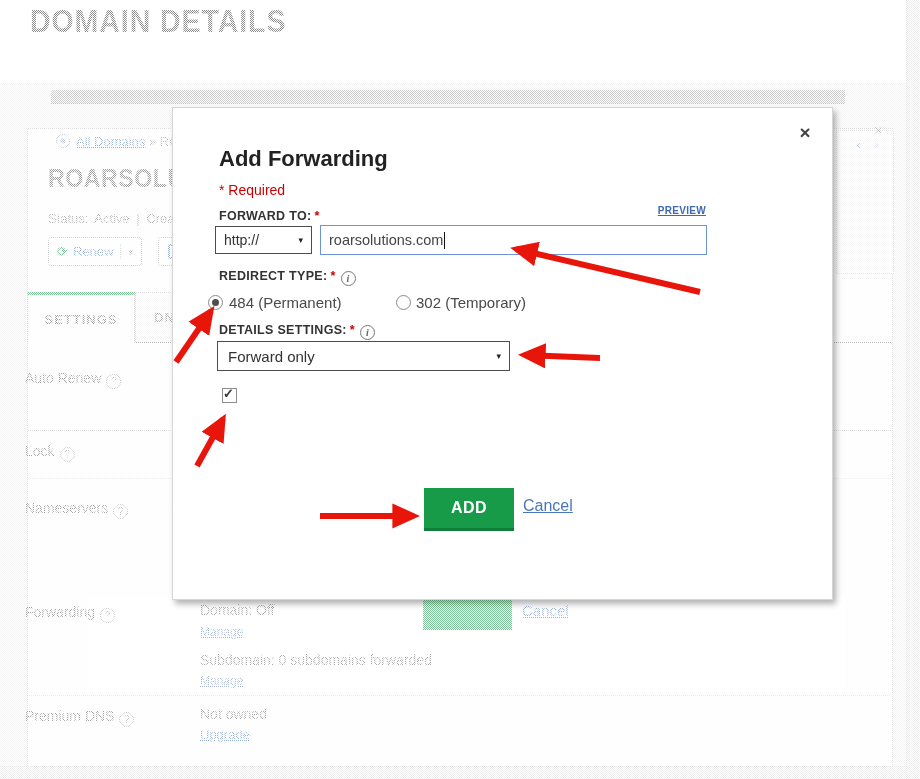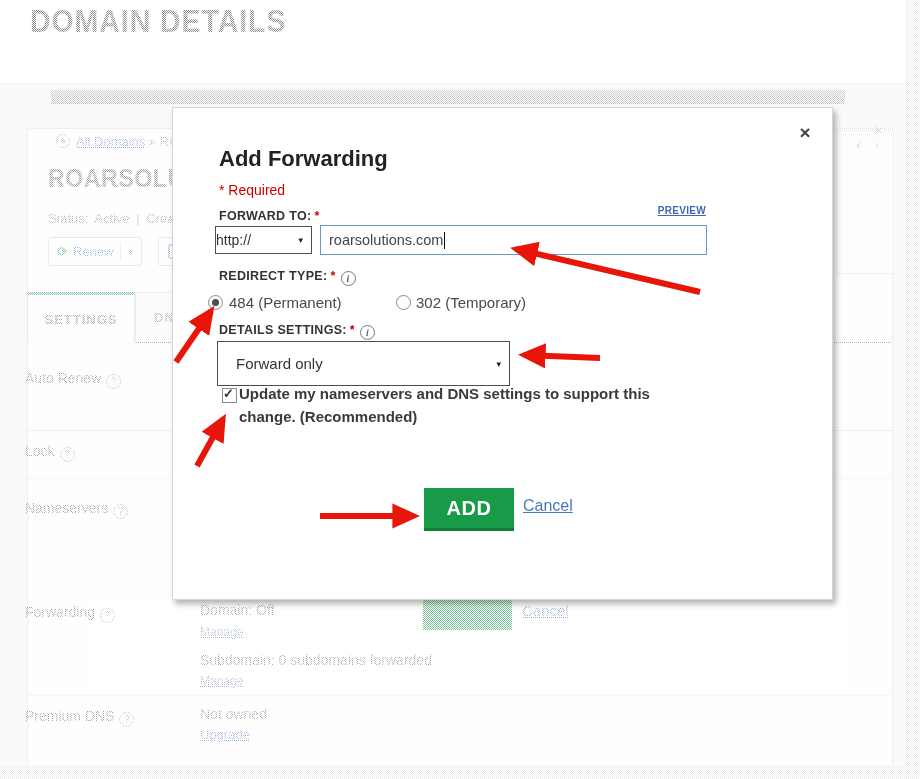--- a/index.html
+++ b/index.html
@@ -75,34 +75,34 @@
   .m-label{position:absolute;font-size:12.5px;font-weight:700;color:#333;letter-spacing:.3px;}
   .req-mark{color:#cc0000;margin-left:3px;}
   .info{display:inline-block;width:13px;height:13px;border:1px solid #777;border-radius:50%;font-size:10px;
         line-height:13px;text-align:center;color:#666;margin-left:5px;vertical-align:-2px;
         font-family:"Liberation Serif",serif;font-style:italic;font-weight:700;}
   .m-preview{position:absolute;right:126px;top:97px;font-size:10px;font-weight:700;color:#3e69b0;
              text-decoration:underline;letter-spacing:.3px;}
   .sel{position:absolute;border:1px solid #4d4d4d;background:#fff;box-sizing:border-box;
        display:flex;align-items:center;font-size:14px;color:#333;}
   .sel .caret{position:absolute;right:8px;font-size:9px;color:#222;}
-  .proto-sel{left:42px;top:118px;width:97px;height:28px;padding-left:0;}
-  .fwd-sel{left:44px;top:233px;width:293px;height:45px;padding-left:18px;font-size:15px;}
+  .proto-sel{left:42px;top:118px;width:97px;height:28px;padding-left:8px;}
+  .fwd-sel{left:44px;top:233px;width:293px;height:30px;padding-left:10px;font-size:15px;}
   .m-input{position:absolute;left:147px;top:117px;width:387px;height:30px;border:1px solid #6c95d4;
            box-sizing:border-box;background:#fff;display:flex;align-items:center;padding-left:8px;
            font-size:14.5px;color:#444;}
   .cursor{display:inline-block;width:1px;height:17px;background:#111;margin-left:1px;}
   .radio{position:absolute;width:13px;height:13px;border:1px solid #8c8c8c;border-radius:50%;background:#fdfdfd;}
   .radio.checked::after{content:"";position:absolute;left:3px;top:3px;width:7px;height:7px;border-radius:50%;background:#4d4d4d;}
   .radio-label{position:absolute;font-size:15px;color:#4a4a4a;}
   .checkbox{position:absolute;left:49px;top:280px;width:13px;height:13px;border:1px solid #8c8c8c;background:#fdfdfd;}
   .checkbox.checked::after{content:"✓";position:absolute;left:0px;top:-3px;font-size:13px;font-weight:700;color:#3a3a3a;}
   .chk-label{position:absolute;left:66px;top:274px;width:432px;font-size:15px;font-weight:700;color:#3a3a3a;line-height:23px;}
   .add-btn{position:absolute;left:251px;top:380px;width:90px;height:43px;background:#189b49;border:none;
-           border-bottom:3px solid #0f7e39;color:#fff;font-size:20px;font-weight:700;letter-spacing:.5px;
+           border-bottom:3px solid #0f7e39;color:#fff;font-size:16px;font-weight:700;letter-spacing:.5px;
            font-family:"Liberation Sans",sans-serif;cursor:pointer;}
   .m-cancel{position:absolute;left:350px;top:389px;font-size:16px;color:#4a77bb;text-decoration:underline;cursor:pointer;}
 
   
   .arrows{position:absolute;inset:0;z-index:30;pointer-events:none;}
 </style>
 </head>
 <body>
 
 <div class="stage">
@@ -214,21 +214,20 @@
 
     <div class="m-label" style="left:46px;top:215px;">
       <span>DETAILS SETTINGS:</span><span class="req-mark">*</span><span class="info">i</span>
     </div>
     <div class="sel fwd-sel">
       <span>Forward only</span>
       <span class="caret">▾</span>
     </div>
 
     <div class="checkbox checked"></div>
-    <div class="chk-label">Update my nameservers and DNS settings to support this change. (Recommended)</div>
 
     <button class="add-btn">ADD</button>
     <div class="m-cancel">Cancel</div>
   </div>
 
   <svg class="arrows" width="920" height="779" viewBox="0 0 920 779">
     <defs>
       <marker id="ah" markerWidth="4.6" markerHeight="4.2" refX="3.6" refY="2.1" orient="auto">
         <path d="M0,0 L4.6,2.1 L0,4.2 z" fill="#e8150b"></path>
       </marker>

